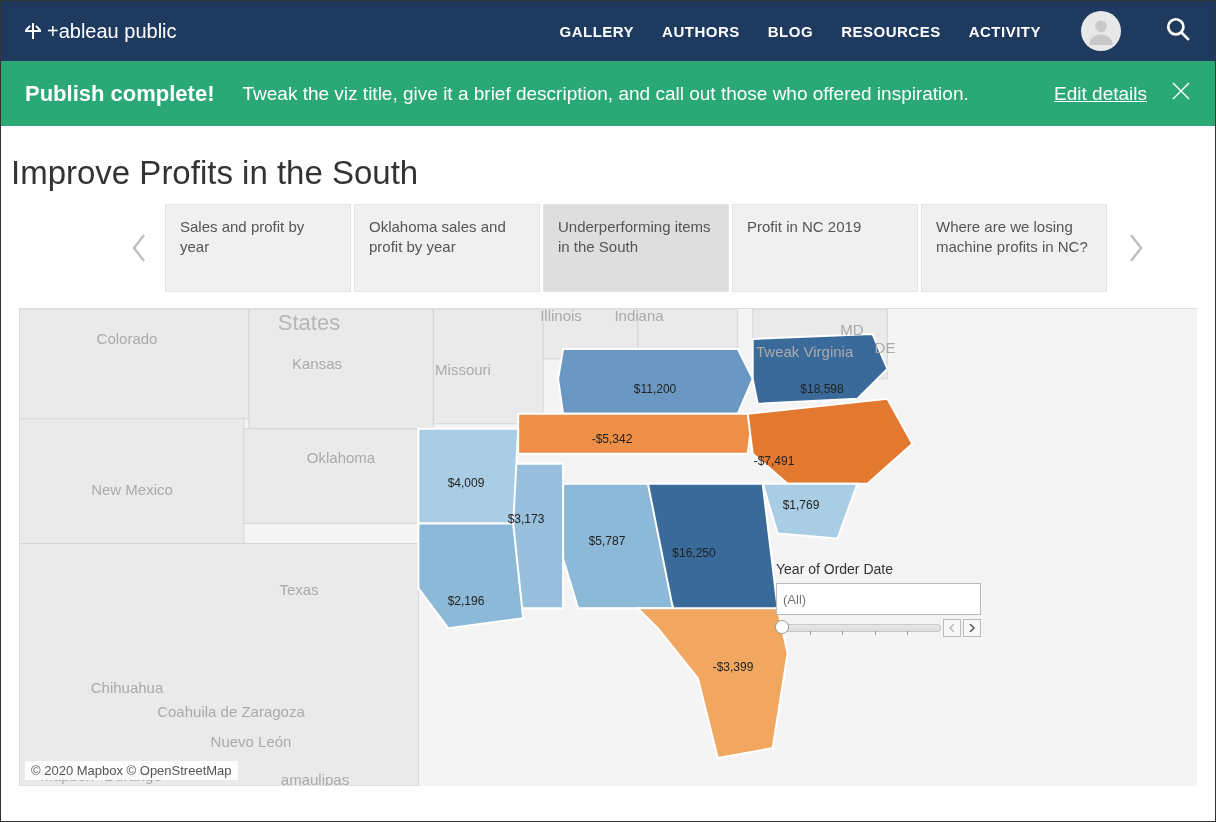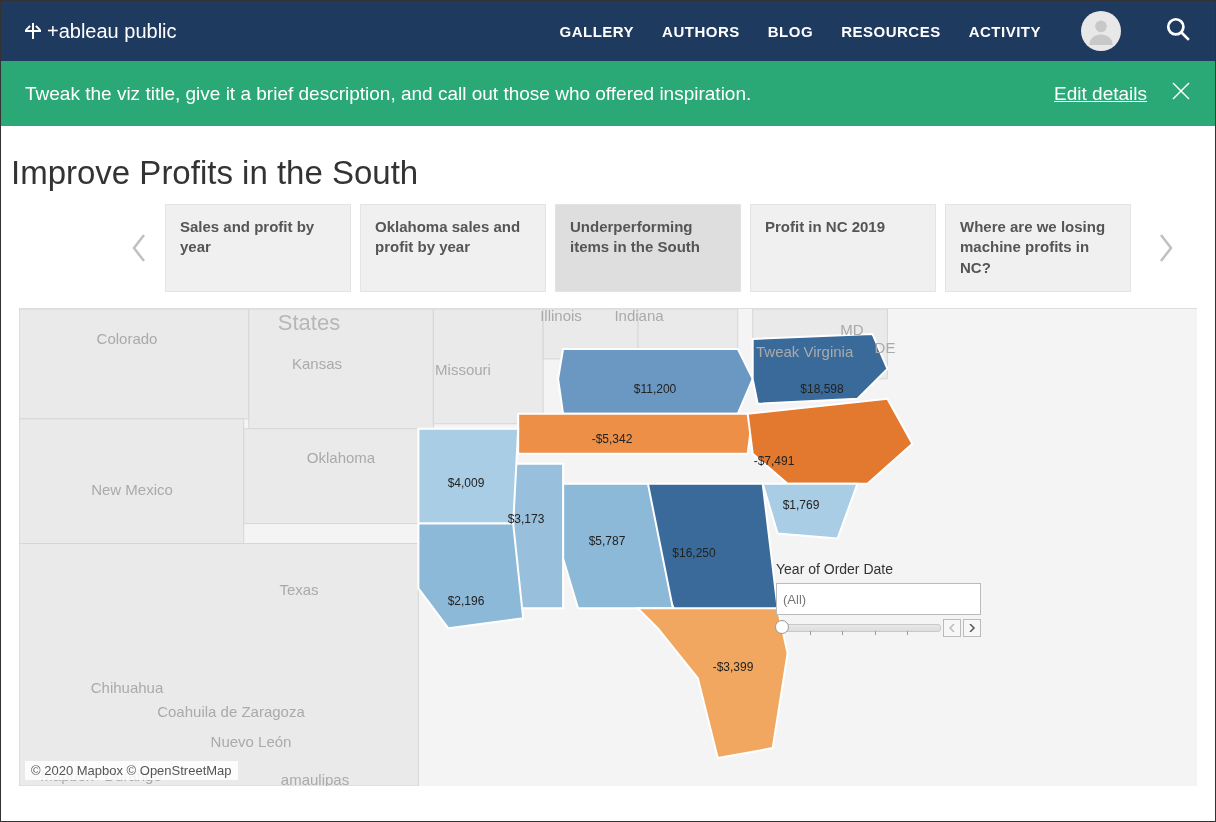--- a/index.html
+++ b/index.html
@@ -63,23 +63,22 @@
   }
   .story-arrow.left { margin-left: 110px; margin-right: 8px;}
   .story-arrow.right { margin-left: 8px;}
   .story-tab {
     width: 186px; height: 88px;
     background: #f0f0f0;
     border: 1px solid #e4e4e4;
     padding: 12px 14px;
     font-size: 15px; color: #555;
     cursor: pointer;
-    margin-right: 9px;
+    margin-right: 3px;
     line-height: 1.35;
-    font-weight: bold;
   }
   .story-tab.active { background: #dedede; }
 
   
   .viz-wrap {
     margin: 6px 8px 0 8px;
     border-top: 1px solid #ddd;
     position: relative;
     height: 478px;
     overflow: hidden;
@@ -179,20 +178,21 @@
     <span class="search">
       <svg width="26" height="26" viewBox="0 0 24 24" fill="none" stroke="#fff" stroke-width="2.5">
         <circle cx="10" cy="10" r="7"></circle>
           <line x1="15" y1="15" x2="22" y2="22"></line>
       </svg>
     </span>
   </div>
 </div>
 
 <div class="banner">
+  <span class="banner-title">Publish complete!</span>
   <span class="banner-msg">Tweak the viz title, give it a brief description, and call out those who offered inspiration.</span>
   <span class="banner-link">Edit details</span>
   <span class="banner-close">
     <svg width="20" height="20" viewBox="0 0 20 20" stroke="#fff" stroke-width="1.5">
       <line x1="2" y1="2" x2="18" y2="18"></line>
         <line x1="18" y1="2" x2="2" y2="18"></line>
     </svg>
   </span>
 </div>
 

